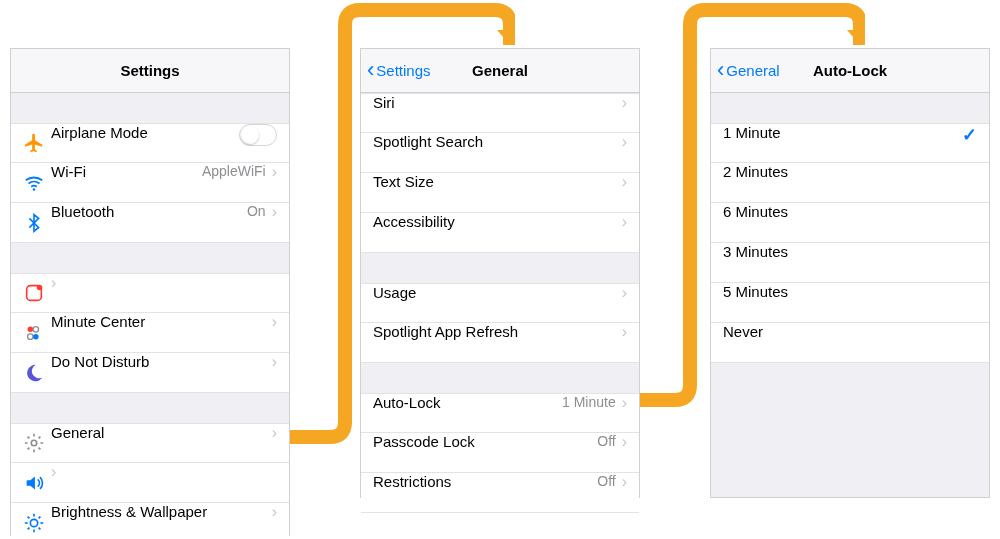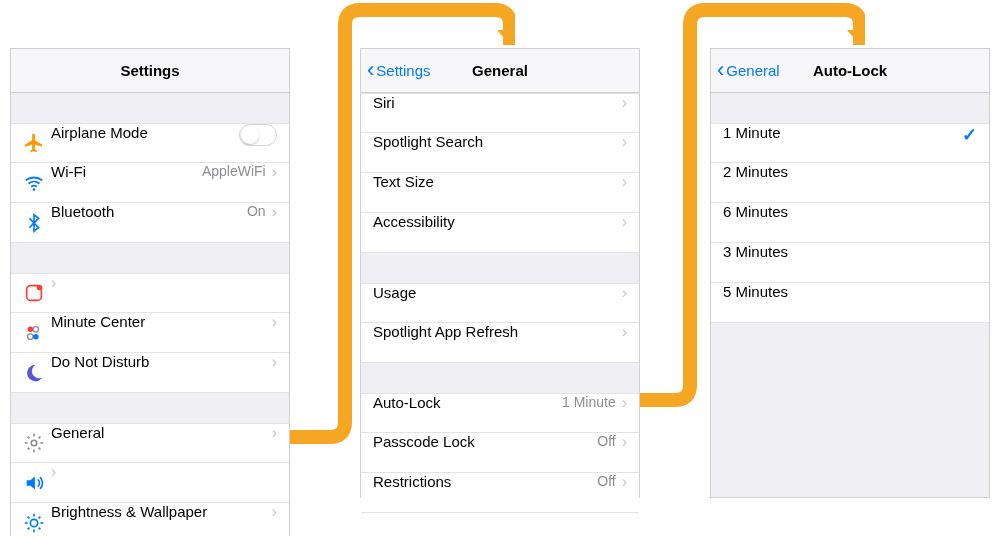--- a/index.html
+++ b/index.html
@@ -259,20 +259,23 @@
       </div>
     <div class="row">
         <span class="label">6 Minutes</span>
       </div>
     <div class="row">
         <span class="label">3 Minutes</span>
       </div>
     <div class="row">
         <span class="label">5 Minutes</span>
       </div>
+    <div class="row">
+        <span class="label">Never</span>
+      </div>
   </div>
 </div>
 
 <svg class="arrow" style="left:285px; top:0; width:230px; height:480px;">
   <path d="M5 437 H45 Q60 437 60 422 V25 Q60 10 75 10 H210 Q225 10 225 25 V45"></path>
   <polygon class="head" points="225,45 212,30 238,30"></polygon>
 </svg>
 
 <svg class="arrow" style="left:635px; top:0; width:230px; height:440px;">
   <path d="M5 400 H40 Q55 400 55 385 V25 Q55 10 70 10 H210 Q225 10 225 25 V45"></path>

